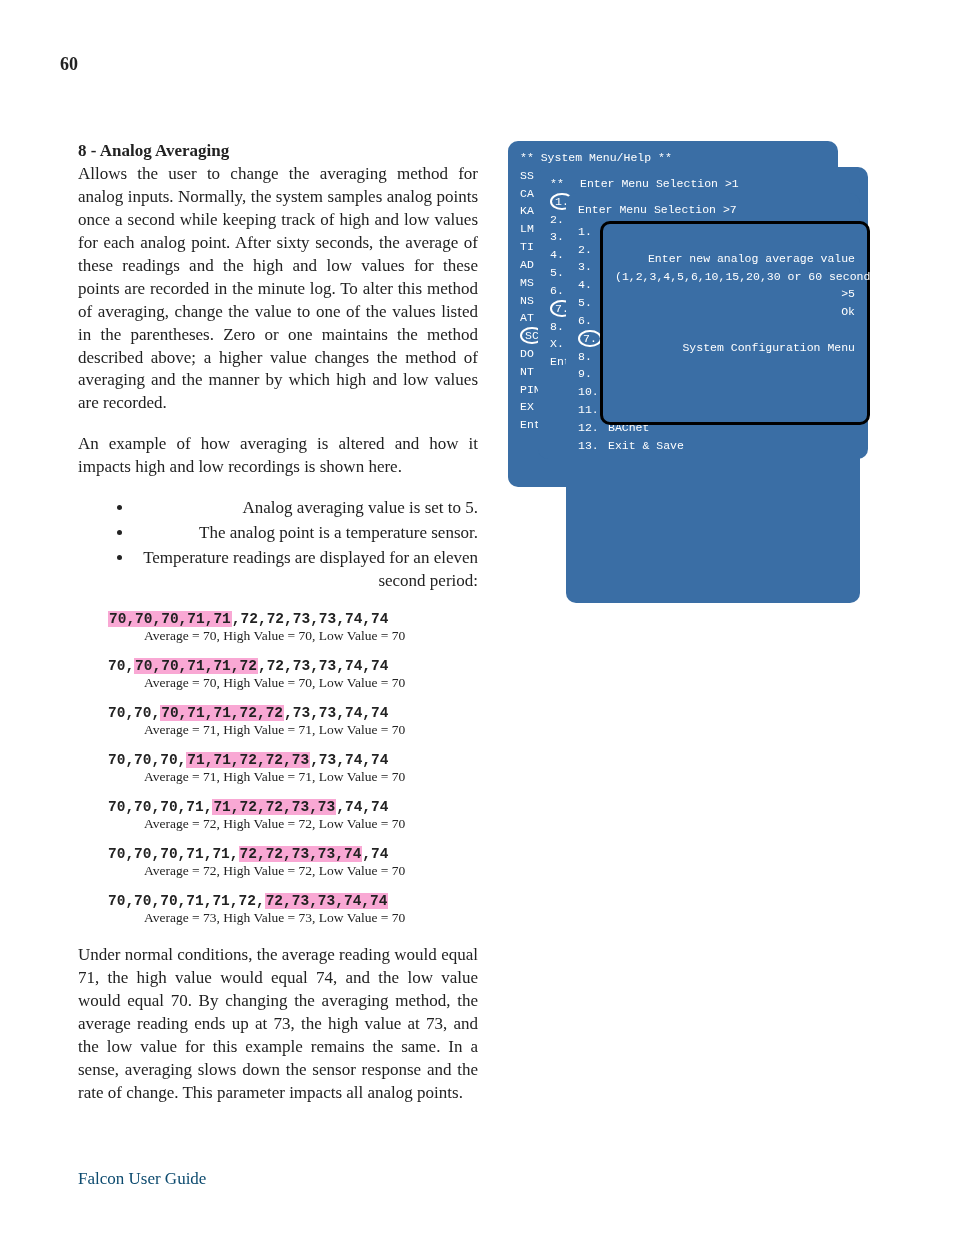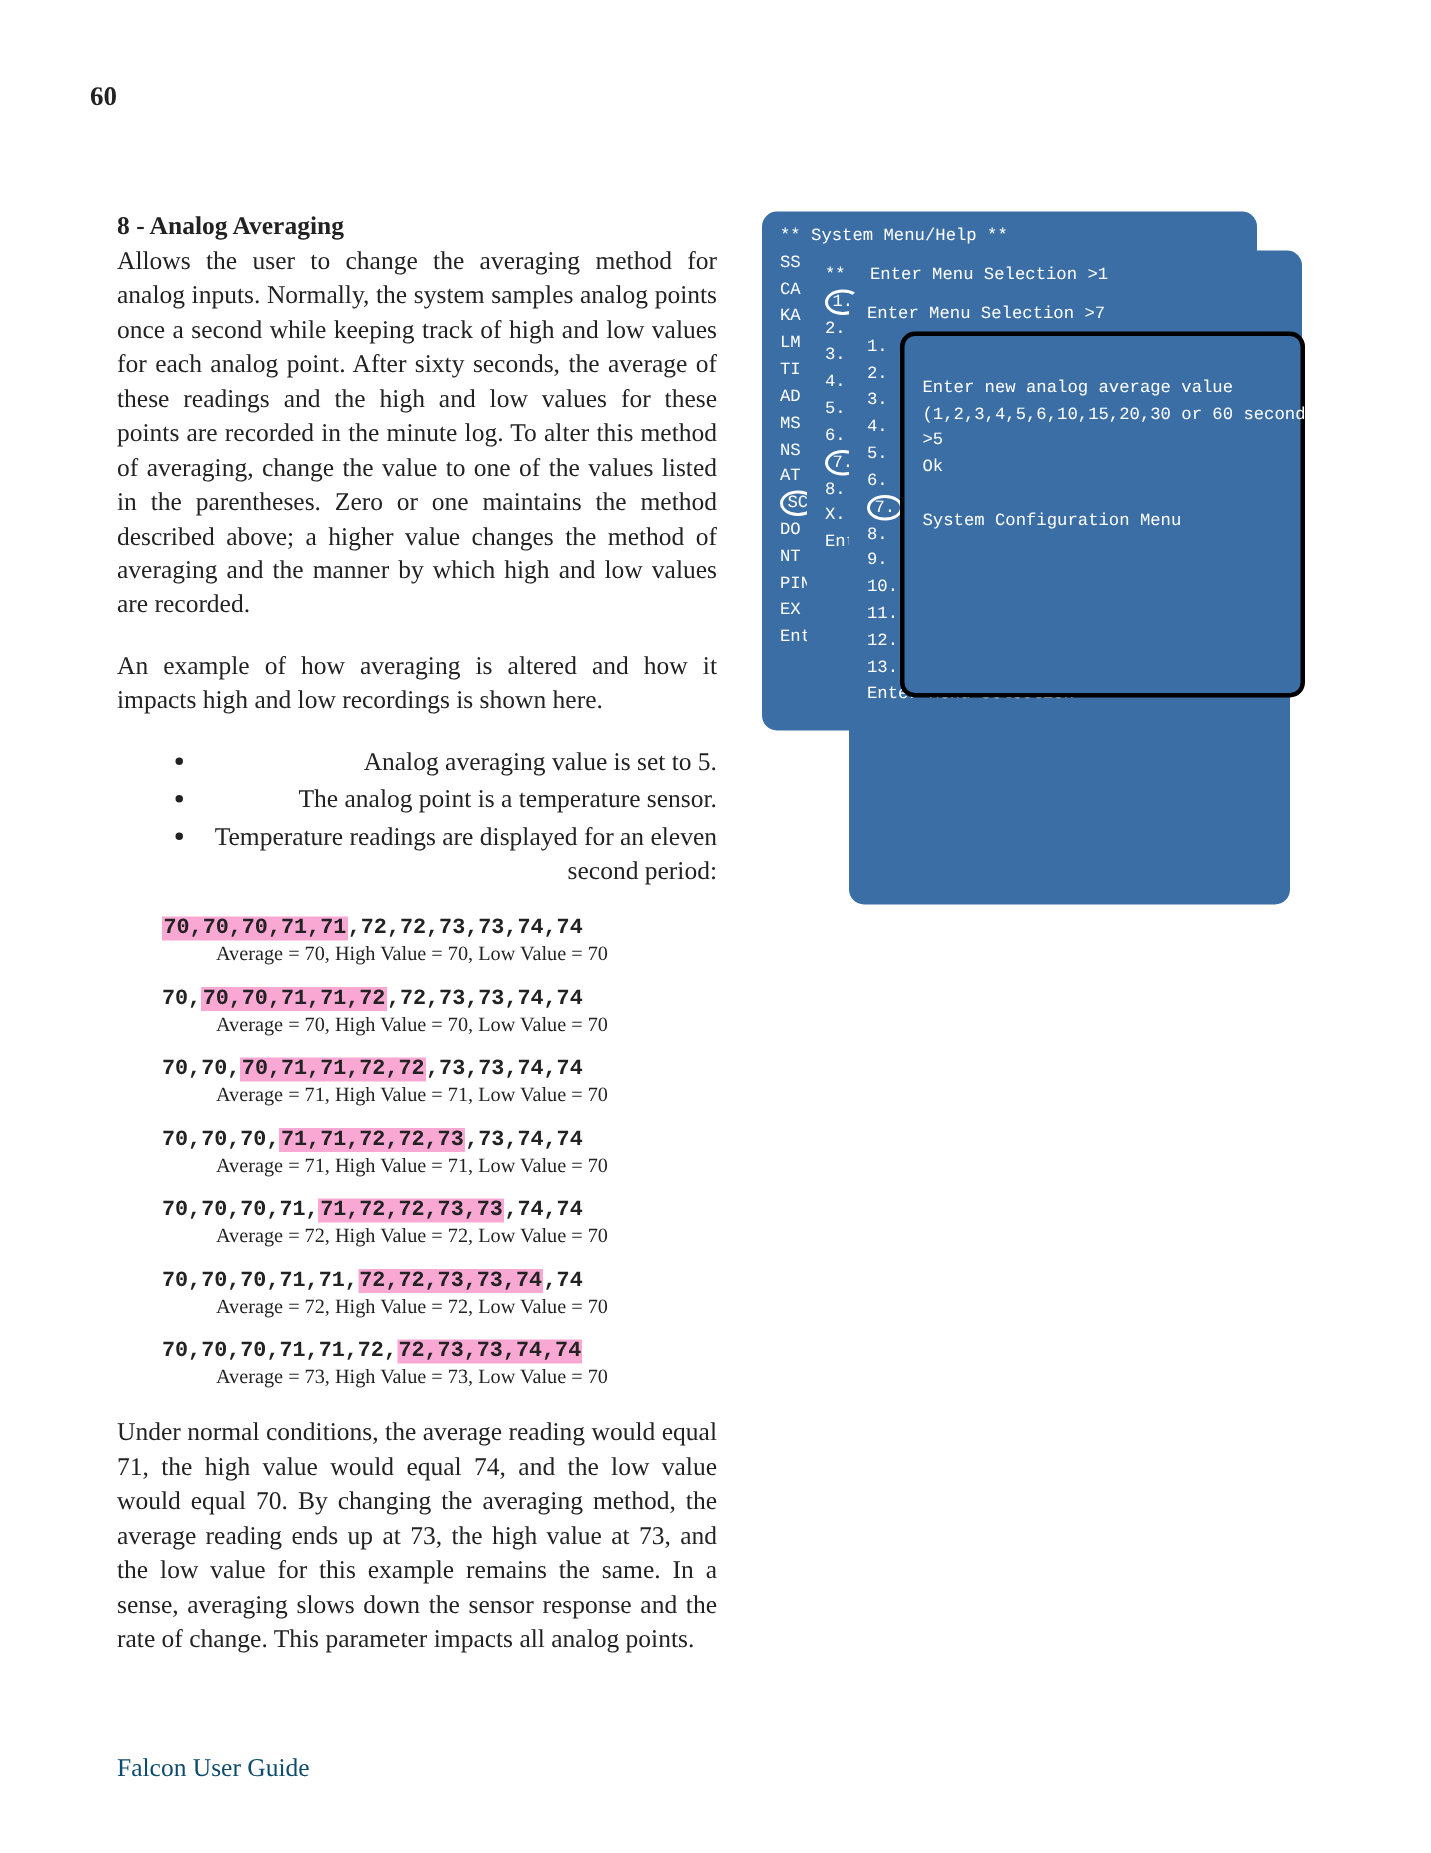--- a/index.html
+++ b/index.html
@@ -107,21 +107,21 @@
     display: inline-block;
     border: 2px solid #fff;
     border-radius: 50%;
     padding: 0 3px;
     line-height: 1.15;
   }
   
   #term-a { left: 0;   top: 0;   width: 330px; height: 346px; z-index: 1; }
   #term-b { left: 30px; top: 26px; width: 330px; height: 292px; z-index: 2; }
   #term-c { left: 58px; top: 52px; width: 294px; height: 410px; z-index: 3; }
-  #term-d { left: 92px; top: 80px; width: 270px; height: 244px; z-index: 4; border: 3px solid #000; }
+  #term-d { left: 92px; top: 80px; width: 270px; height: 204px; z-index: 4; border: 3px solid #000; text-align: right; }
 
   .term-line { display: flex; }
   .term-code { width: 30px; flex: 0 0 30px; }
   .term-num  { width: 30px; flex: 0 0 30px; text-align: left; }
 </style>
 </head>
 <body>
 
 <div class="page">
   <div class="page-number">60</div>
@@ -313,23 +313,20 @@
                 <span>Schedules</span>
               </div>
               <div class="term-line">
                 <span class="term-num">12.</span>
                 <span>BACnet</span>
               </div>
               <div class="term-line">
                 <span class="term-num">13.</span>
                 <span>Exit &amp; Save</span>
               </div>
-              <div class="term-line">
-                <span>Enter Menu Selection &gt;</span>
-              </div>
             </div>
         </div>
 
         <div class="term" id="term-d">
           <div id="term-d-body">
               <div class="row">&nbsp;</div>
               <div class="row">Enter new analog average value</div>
               <div class="row">(1,2,3,4,5,6,10,15,20,30 or 60 seconds)</div>
               <div class="row">&gt;5</div>
               <div class="row">Ok</div>

